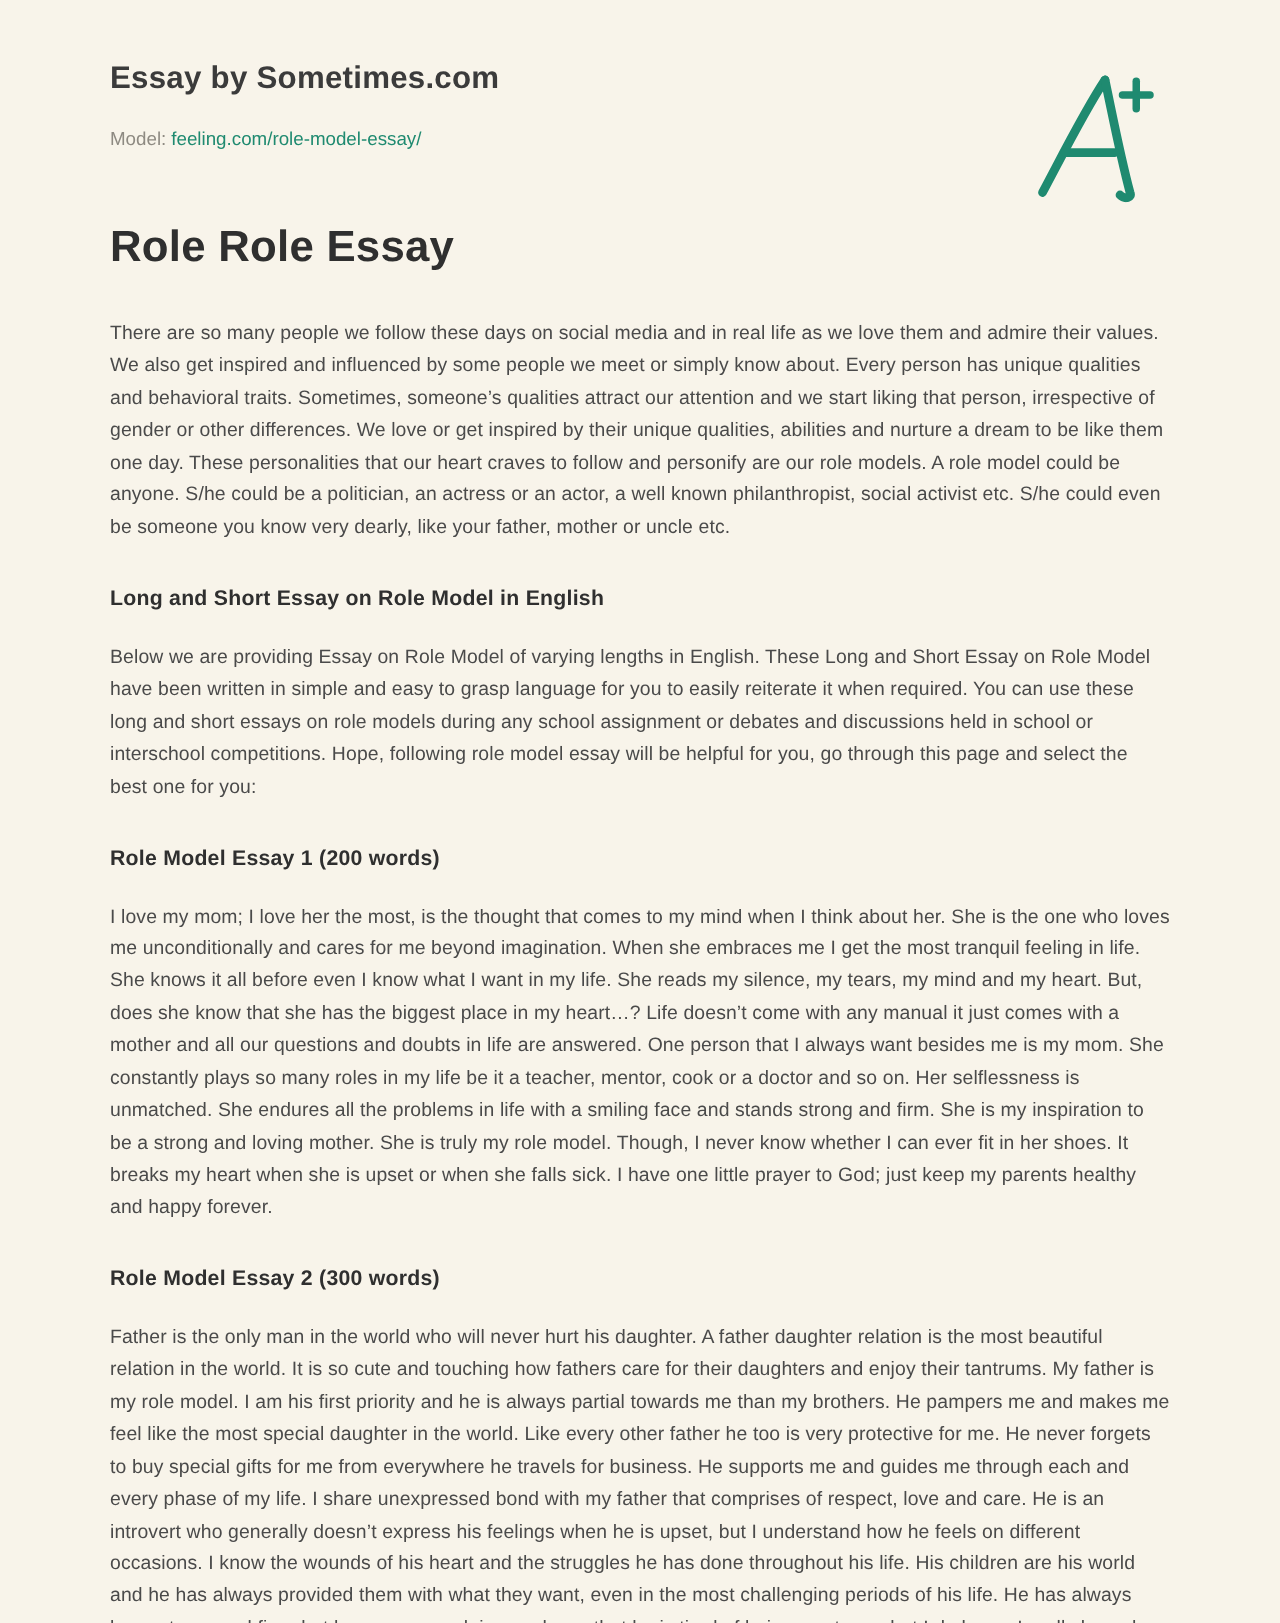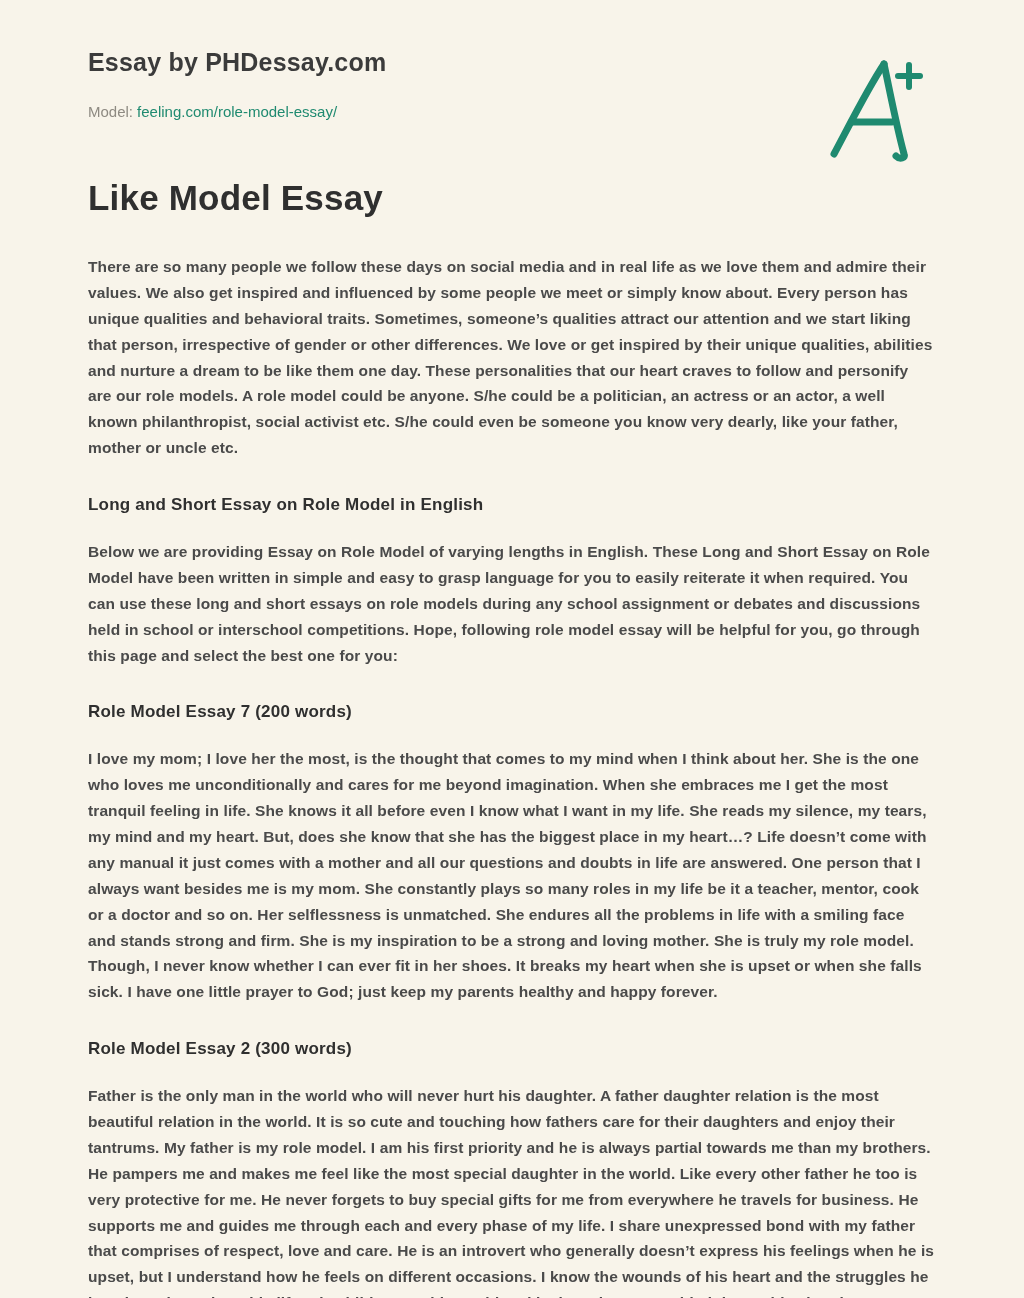--- a/index.html
+++ b/index.html
@@ -49,58 +49,57 @@
     color: #2f2f2f;
     letter-spacing: 0.2px;
     margin-bottom: 36px;
   }
   .para {
     font-size: 15.5px;
     line-height: 1.67;
     color: #4a4a4a;
     margin-bottom: 34px;
     letter-spacing: 0.1px;
-    font-weight: bold;
   }
   .section-heading {
     font-size: 17px;
     font-weight: 700;
     color: #2f2f2f;
     margin-bottom: 24px;
     margin-top: 6px;
     letter-spacing: 0.2px;
   }
 </style>
 </head>
 <body>
 
 <div class="page">
 
   <div class="header">
-    <div class="header-title">Essay by PHDessay.com</div>
+    <div class="header-title">Essay by Sometimes.com</div>
     <div class="source-line">
       <span>Model:</span><a>feeling.com/role-model-essay/</a>
     </div>
     <div class="logo">
       <svg width="96" height="104" viewBox="0 0 96 104" fill="none" xmlns="http://www.w3.org/2000/svg">
         <path d="M6 96 C 22 66, 40 30, 56 6" stroke="#1f8a70" stroke-width="7" fill="none" stroke-linecap="round"></path>
         <path d="M56 6 C 62 34, 68 66, 76 96 C 78 100, 72 102, 68 98" stroke="#1f8a70" stroke-width="7" fill="none" stroke-linecap="round"></path>
         <path d="M24 64 L 64 64" stroke="#1f8a70" stroke-width="7" stroke-linecap="round"></path>
         <path d="M70 18 L 92 18" stroke="#1f8a70" stroke-width="6" stroke-linecap="round"></path>
         <path d="M81 7 L 81 29" stroke="#1f8a70" stroke-width="6" stroke-linecap="round"></path>
       </svg>
     </div>
   </div>
 
-  <h1 class="article-title">Like Model Essay</h1>
+  <h1 class="article-title">Role Role Essay</h1>
 
   <p class="para">There are so many people we follow these days on social media and in real life as we love them and admire their values. We also get inspired and influenced by some people we meet or simply know about. Every person has unique qualities and behavioral traits. Sometimes, someone’s qualities attract our attention and we start liking that person, irrespective of gender or other differences. We love or get inspired by their unique qualities, abilities and nurture a dream to be like them one day. These personalities that our heart craves to follow and personify are our role models. A role model could be anyone. S/he could be a politician, an actress or an actor, a well known philanthropist, social activist etc. S/he could even be someone you know very dearly, like your father, mother or uncle etc.</p>
 
   <h2 class="section-heading">Long and Short Essay on Role Model in English</h2>
   <p class="para">Below we are providing Essay on Role Model of varying lengths in English. These Long and Short Essay on Role Model have been written in simple and easy to grasp language for you to easily reiterate it when required. You can use these long and short essays on role models during any school assignment or debates and discussions held in school or interschool competitions. Hope, following role model essay will be helpful for you, go through this page and select the best one for you:</p>
 
-  <h2 class="section-heading">Role Model Essay 7 (200 words)</h2>
+  <h2 class="section-heading">Role Model Essay 1 (200 words)</h2>
   <p class="para">I love my mom; I love her the most, is the thought that comes to my mind when I think about her. She is the one who loves me unconditionally and cares for me beyond imagination. When she embraces me I get the most tranquil feeling in life. She knows it all before even I know what I want in my life. She reads my silence, my tears, my mind and my heart. But, does she know that she has the biggest place in my heart…? Life doesn’t come with any manual it just comes with a mother and all our questions and doubts in life are answered. One person that I always want besides me is my mom. She constantly plays so many roles in my life be it a teacher, mentor, cook or a doctor and so on. Her selflessness is unmatched. She endures all the problems in life with a smiling face and stands strong and firm. She is my inspiration to be a strong and loving mother. She is truly my role model. Though, I never know whether I can ever fit in her shoes. It breaks my heart when she is upset or when she falls sick. I have one little prayer to God; just keep my parents healthy and happy forever.</p>
 
   <h2 class="section-heading">Role Model Essay 2 (300 words)</h2>
   <p class="para">Father is the only man in the world who will never hurt his daughter. A father daughter relation is the most beautiful relation in the world. It is so cute and touching how fathers care for their daughters and enjoy their tantrums. My father is my role model. I am his first priority and he is always partial towards me than my brothers. He pampers me and makes me feel like the most special daughter in the world. Like every other father he too is very protective for me. He never forgets to buy special gifts for me from everywhere he travels for business. He supports me and guides me through each and every phase of my life. I share unexpressed bond with my father that comprises of respect, love and care. He is an introvert who generally doesn’t express his feelings when he is upset, but I understand how he feels on different occasions. I know the wounds of his heart and the struggles he has done throughout his life. His children are his world and he has always provided them with what they want, even in the most challenging periods of his life. He has always been strong and firm, but he never complains or shows that he is tired of being so strong, but I do know, I really know he is and it really pinches my heart. He believes strongly in humanity and lives with his ethics in life. He is the most kind-hearted person and never ever wishes evil for anyone in life. He is hardworking, dedicated and sincere in his work. He is a simple person and loves to live a simple life. He inspires to be a good human being in life. I love him. He is the most special man in my life. He will forever be my hero, mentor and guide throughout my life.</p>
 
 </div>
 
 </body></html>

